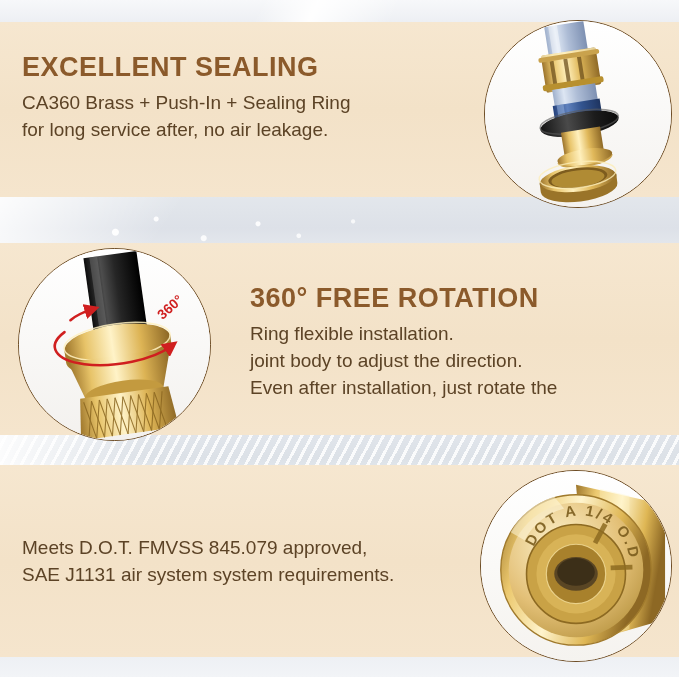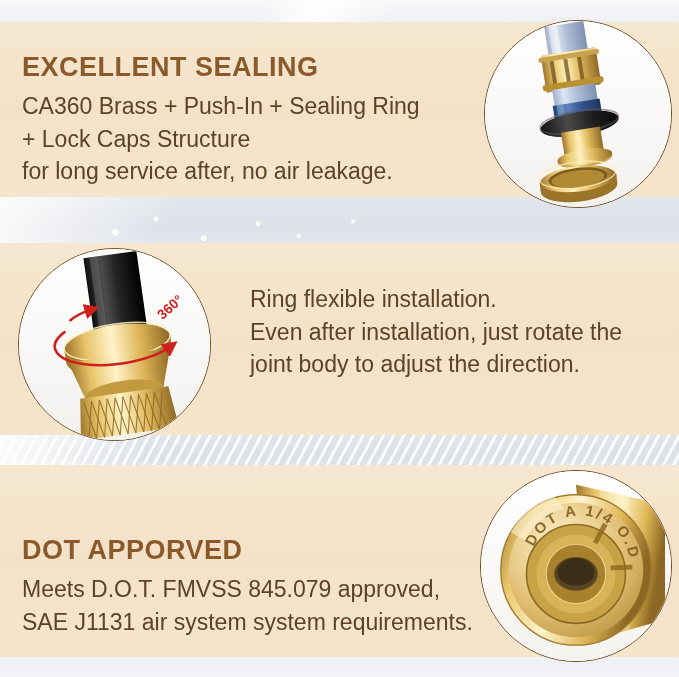--- a/index.html
+++ b/index.html
@@ -70,21 +70,21 @@
   .headline {
     font-size:27px;
     font-weight:bold;
     letter-spacing:.5px;
     color:#8B5A2B;
     line-height:1.15;
     margin-bottom:7px;
     white-space:nowrap;
   }
   .body-line {
-    font-size:23px;
+    font-size:19px;
     color:#5C4326;
     line-height:1.42;
     white-space:nowrap;
   }
 
   
   .photo {
     position:absolute;
     border-radius:50%;
     border:1.5px solid #6b4a22;
@@ -105,21 +105,20 @@
   <div class="bg-layer bg-top"></div>
   <div class="bg-layer bg-gap1"></div>
   <div class="bg-layer bg-gap2"></div>
   <div class="bg-layer bg-bottom"></div>
 
   <div class="panel" id="panel-1"></div>
 
   <div class="text-block" id="text-1">
     <div class="headline">EXCELLENT SEALING</div>
     <div class="body-line">CA360 Brass + Push-In + Sealing Ring</div>
-    <div class="body-line">+ Lock Caps Structure</div>
     <div class="body-line">for long service after, no air leakage.</div>
   </div>
 
   <div class="photo" id="photo-1">
     <svg viewBox="0 0 188 188">
       <defs>
         <linearGradient id="brass1" x1="0" y1="0" x2="1" y2="0">
           <stop offset="0" stop-color="#9c742c"></stop>
           <stop offset=".18" stop-color="#e8c46a"></stop>
           <stop offset=".42" stop-color="#fff0bd"></stop>
@@ -185,23 +184,24 @@
         <ellipse cx="86" cy="158" rx="30" ry="10" fill="#7d5c1e"></ellipse>
         <ellipse cx="86" cy="159" rx="27" ry="8.5" fill="#b08b34"></ellipse>
         <ellipse cx="86" cy="155" rx="39" ry="13" fill="none" stroke="#fdeeb8" stroke-width="1.4" opacity=".8"></ellipse>
       </g>
     </svg>
   </div>
 
   <div class="panel" id="panel-2"></div>
 
   <div class="text-block" id="text-2">
+    <div class="headline">360° FREE ROTATION</div>
     <div class="body-line">Ring flexible installation.</div>
+    <div class="body-line">joint body to adjust the direction.</div>
     <div class="body-line">Even after installation, just rotate the</div>
-    <div class="body-line">joint body to adjust the direction.</div>
   </div>
 
   <div class="photo" id="photo-2">
     <svg viewBox="0 0 193 193">
       <defs>
         <linearGradient id="brass2" x1="0" y1="0" x2="1" y2="0">
           <stop offset="0" stop-color="#9b7329"></stop>
           <stop offset=".2" stop-color="#e7c368"></stop>
           <stop offset=".45" stop-color="#fff3c8"></stop>
           <stop offset=".72" stop-color="#ddb455"></stop>
@@ -253,21 +253,20 @@
         <path d="M52,72 a48,17 -8 0 1 22,-11" marker-end="url(#arrowhead)"></path>
       </g>
 
       <text x="145" y="72" transform="rotate(-42 145 72)" font-family="Liberation Sans, sans-serif" font-size="14" font-weight="bold" fill="#D01F1F">360°</text>
     </svg>
   </div>
 
   <div class="panel" id="panel-3"></div>
 
   <div class="text-block" id="text-3">
-    <div class="headline">DOT APPORVED</div>
     <div class="body-line">Meets D.O.T. FMVSS 845.079 approved,</div>
     <div class="body-line">SAE J1131 air system system requirements.</div>
   </div>
 
   <div class="photo" id="photo-3">
     <svg viewBox="0 0 192 192">
       <defs>
         <linearGradient id="brass3" x1="0" y1="0" x2="1" y2=".3">
           <stop offset="0" stop-color="#9d762b"></stop>
           <stop offset=".22" stop-color="#ecc96f"></stop>

